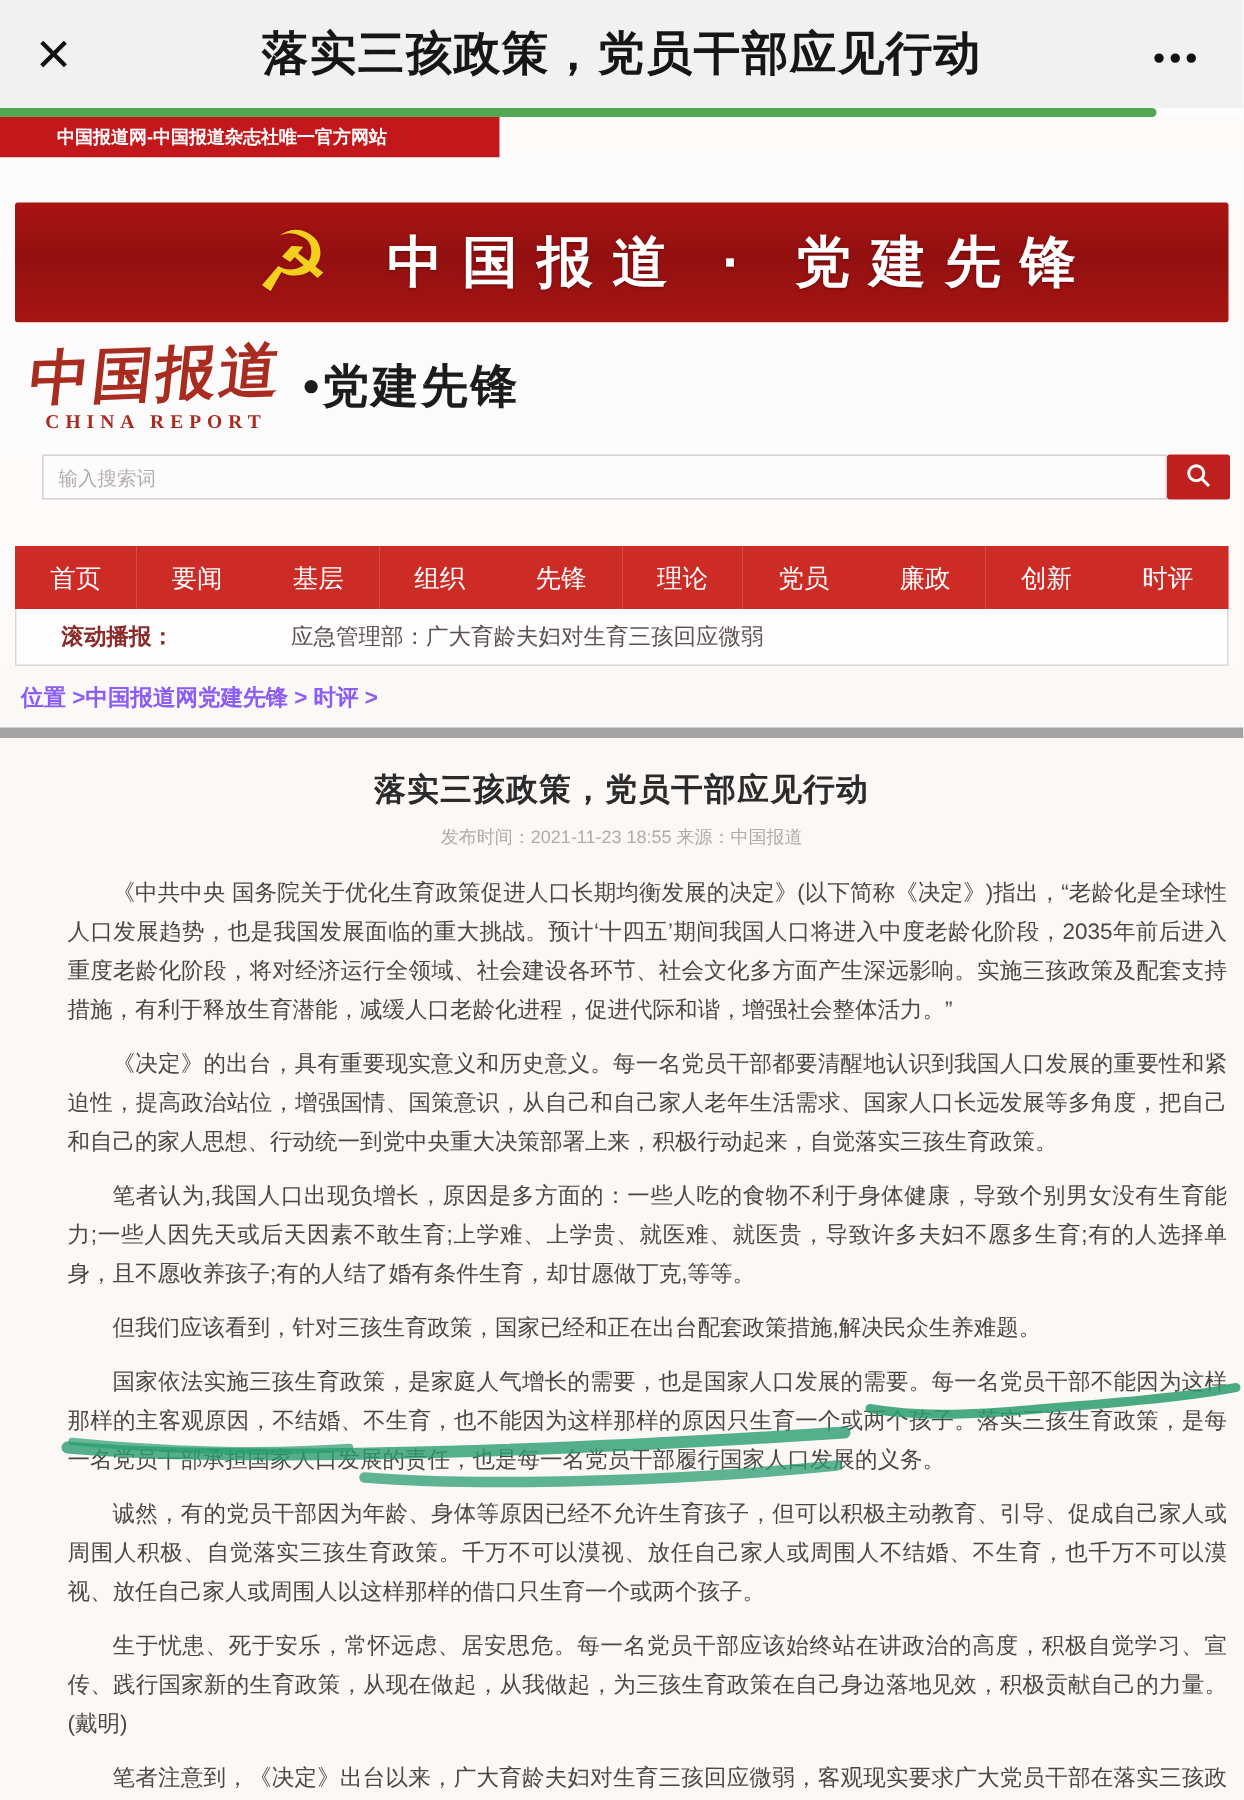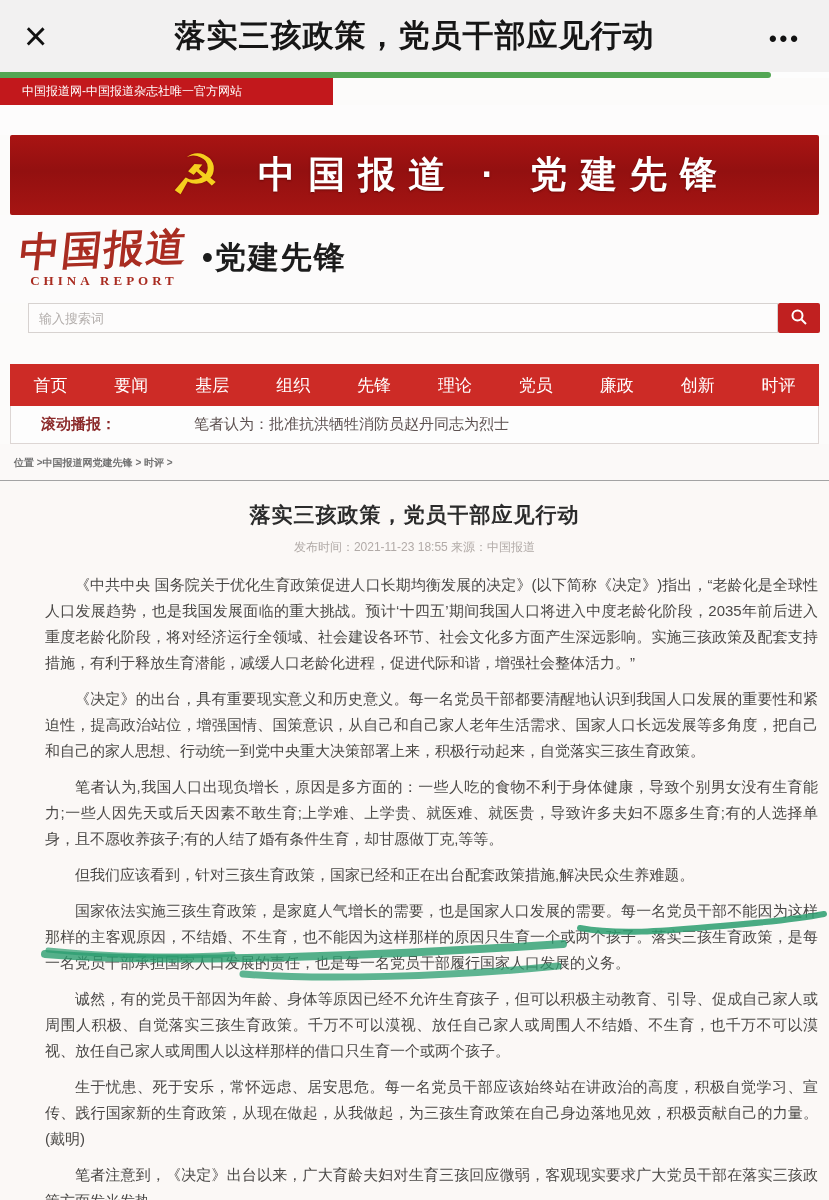--- a/index.html
+++ b/index.html
@@ -10,21 +10,21 @@
     background:#fcfbfa; position:relative;
   }
   
   .wx-bar { height:72px; background:#f2f1f1; display:flex; align-items:center; position:relative; }
   .wx-close { font-size:40px; font-weight:300; color:#111; margin-left:24px; line-height:1; cursor:pointer; }
   .wx-title { position:absolute; left:0; right:0; text-align:center; font-size:31px; font-weight:bold; color:#161616; letter-spacing:1px; }
   .wx-more { position:absolute; right:28px; top:26px; font-size:22px; font-weight:bold; color:#111; letter-spacing:3px; cursor:pointer; }
   
   .progress { height:6px; background:#fdfdfd; }
   .progress-fill { height:100%; width:93%; background:#53a653; border-radius:0 3px 3px 0; }
-  .site-strip { height:27px; width:333px; background:#c2181c; color:#fff; font-size:12px; line-height:27px; padding-left:22px; }
+  .site-strip { height:27px; width:333px; background:#c2181c; color:#fff; font-size:12px; line-height:27px; padding-left:38px;font-weight:bold; }
   .gap-white { height:30px; background:#fdfcfc; }
   
   .banner { margin:0 10px; height:80px; background:linear-gradient(180deg,#a91413 0%,#931010 45%,#a61513 100%); display:flex; align-items:center; border-radius:2px; }
   .banner-emblem { color:#f5cf1e; font-size:56px; margin-left:160px; line-height:1; text-shadow:0 0 2px #7a0c0c; }
   .banner-title { color:#fff; font-size:37px; font-weight:bold; letter-spacing:13px; margin-left:38px; text-shadow:0 1px 2px rgba(60,0,0,.5); white-space:nowrap; }
   
   .masthead { height:88px; background:#fcfbfb; display:flex; align-items:flex-start; padding:14px 0 0 20px; }
   .logo-block { display:flex; flex-direction:column; align-items:center; }
   .logo-cn { color:#a92c21; font-size:40px; font-weight:bold; transform:skewX(-8deg) rotate(-2deg); font-family:"Liberation Serif","DejaVu Serif",serif; letter-spacing:2px; line-height:1.05; }
   .logo-en { color:#a92c21; font-size:13px; font-weight:bold; letter-spacing:4px; font-family:"Liberation Serif","DejaVu Serif",serif; margin-top:2px; }
@@ -36,21 +36,21 @@
   .search-btn { width:42px; background:#c02020; border:none; display:flex; align-items:center; justify-content:center; cursor:pointer; border-radius:2px; }
   .gap2 { height:31px; background:#fcfbfa; }
   
   .nav { margin:0 10px; height:42px; display:grid; grid-template-columns:repeat(10,1fr); gap:0; background:#e8b9b4; }
   .nav-item { background:#cd2b26; color:#fff; font-size:17px; display:flex; align-items:center; justify-content:center; cursor:pointer; }
   
   .ticker { margin:0 10px; height:38px; background:#fdfdfd; border:1px solid #ddd6d4; border-top:none; display:flex; align-items:center; font-size:15px; }
   .ticker-label { color:#8b2a2a; font-weight:bold; margin-left:30px; }
   .ticker-text { color:#5d5150; margin-left:78px; }
   
-  .breadcrumb { padding:12px 0 10px 14px; font-size:10px; font-weight:bold; color:#737373; border-bottom:1px solid #a3a3a3; background:#fbf9f8; }
+  .breadcrumb { padding:12px 0 10px 14px; font-size:15px; font-weight:bold; color:#8b5cf6; border-bottom:7px solid #a3a3a3; background:#fbf9f8; }
   
   .article { background:#fbf8f6; padding-bottom:8px; }
   .article-title { text-align:center; font-size:21px; font-weight:bold; color:#2b2b2b; padding-top:20px; letter-spacing:1px; }
   .article-meta { text-align:center; font-size:12px; color:#b1aaa7; margin-top:10px; }
   .article-body { margin-top:16px; padding:0 11px 0 45px; }
   .article-body p { font-size:15px; line-height:26px; color:#4a4846; text-indent:2em; margin-bottom:10px; text-align:justify; }
   .p5-wrap { position:relative; }
   .p5-wrap svg.marks { position:absolute; left:-27px; top:0; pointer-events:none; }
 </style>
 </head>
@@ -107,21 +107,21 @@
   <div class="nav-item">先锋</div>
   <div class="nav-item">理论</div>
   <div class="nav-item">党员</div>
   <div class="nav-item">廉政</div>
   <div class="nav-item">创新</div>
   <div class="nav-item">时评</div>
 </div>
 
 <div class="ticker">
   <span class="ticker-label">滚动播报：</span>
-  <span class="ticker-text">笔者认为：批准抗洪牺牲消防员赵丹同志为烈士</span>
+  <span class="ticker-text">应急管理部：广大育龄夫妇对生育三孩回应微弱</span>
 </div>
 
 <div class="breadcrumb">位置 &gt;中国报道网党建先锋 &gt; 时评 &gt;</div>
 
 <div class="article">
   <div class="article-title">落实三孩政策，党员干部应见行动</div>
   <div class="article-meta">发布时间：2021-11-23 18:55  来源：中国报道</div>
 
   <div class="article-body">
     <p>《中共中央 国务院关于优化生育政策促进人口长期均衡发展的决定》(以下简称《决定》)指出，“老龄化是全球性人口发展趋势，也是我国发展面临的重大挑战。预计‘十四五’期间我国人口将进入中度老龄化阶段，2035年前后进入重度老龄化阶段，将对经济运行全领域、社会建设各环节、社会文化多方面产生深远影响。实施三孩政策及配套支持措施，有利于释放生育潜能，减缓人口老龄化进程，促进代际和谐，增强社会整体活力。”</p>

